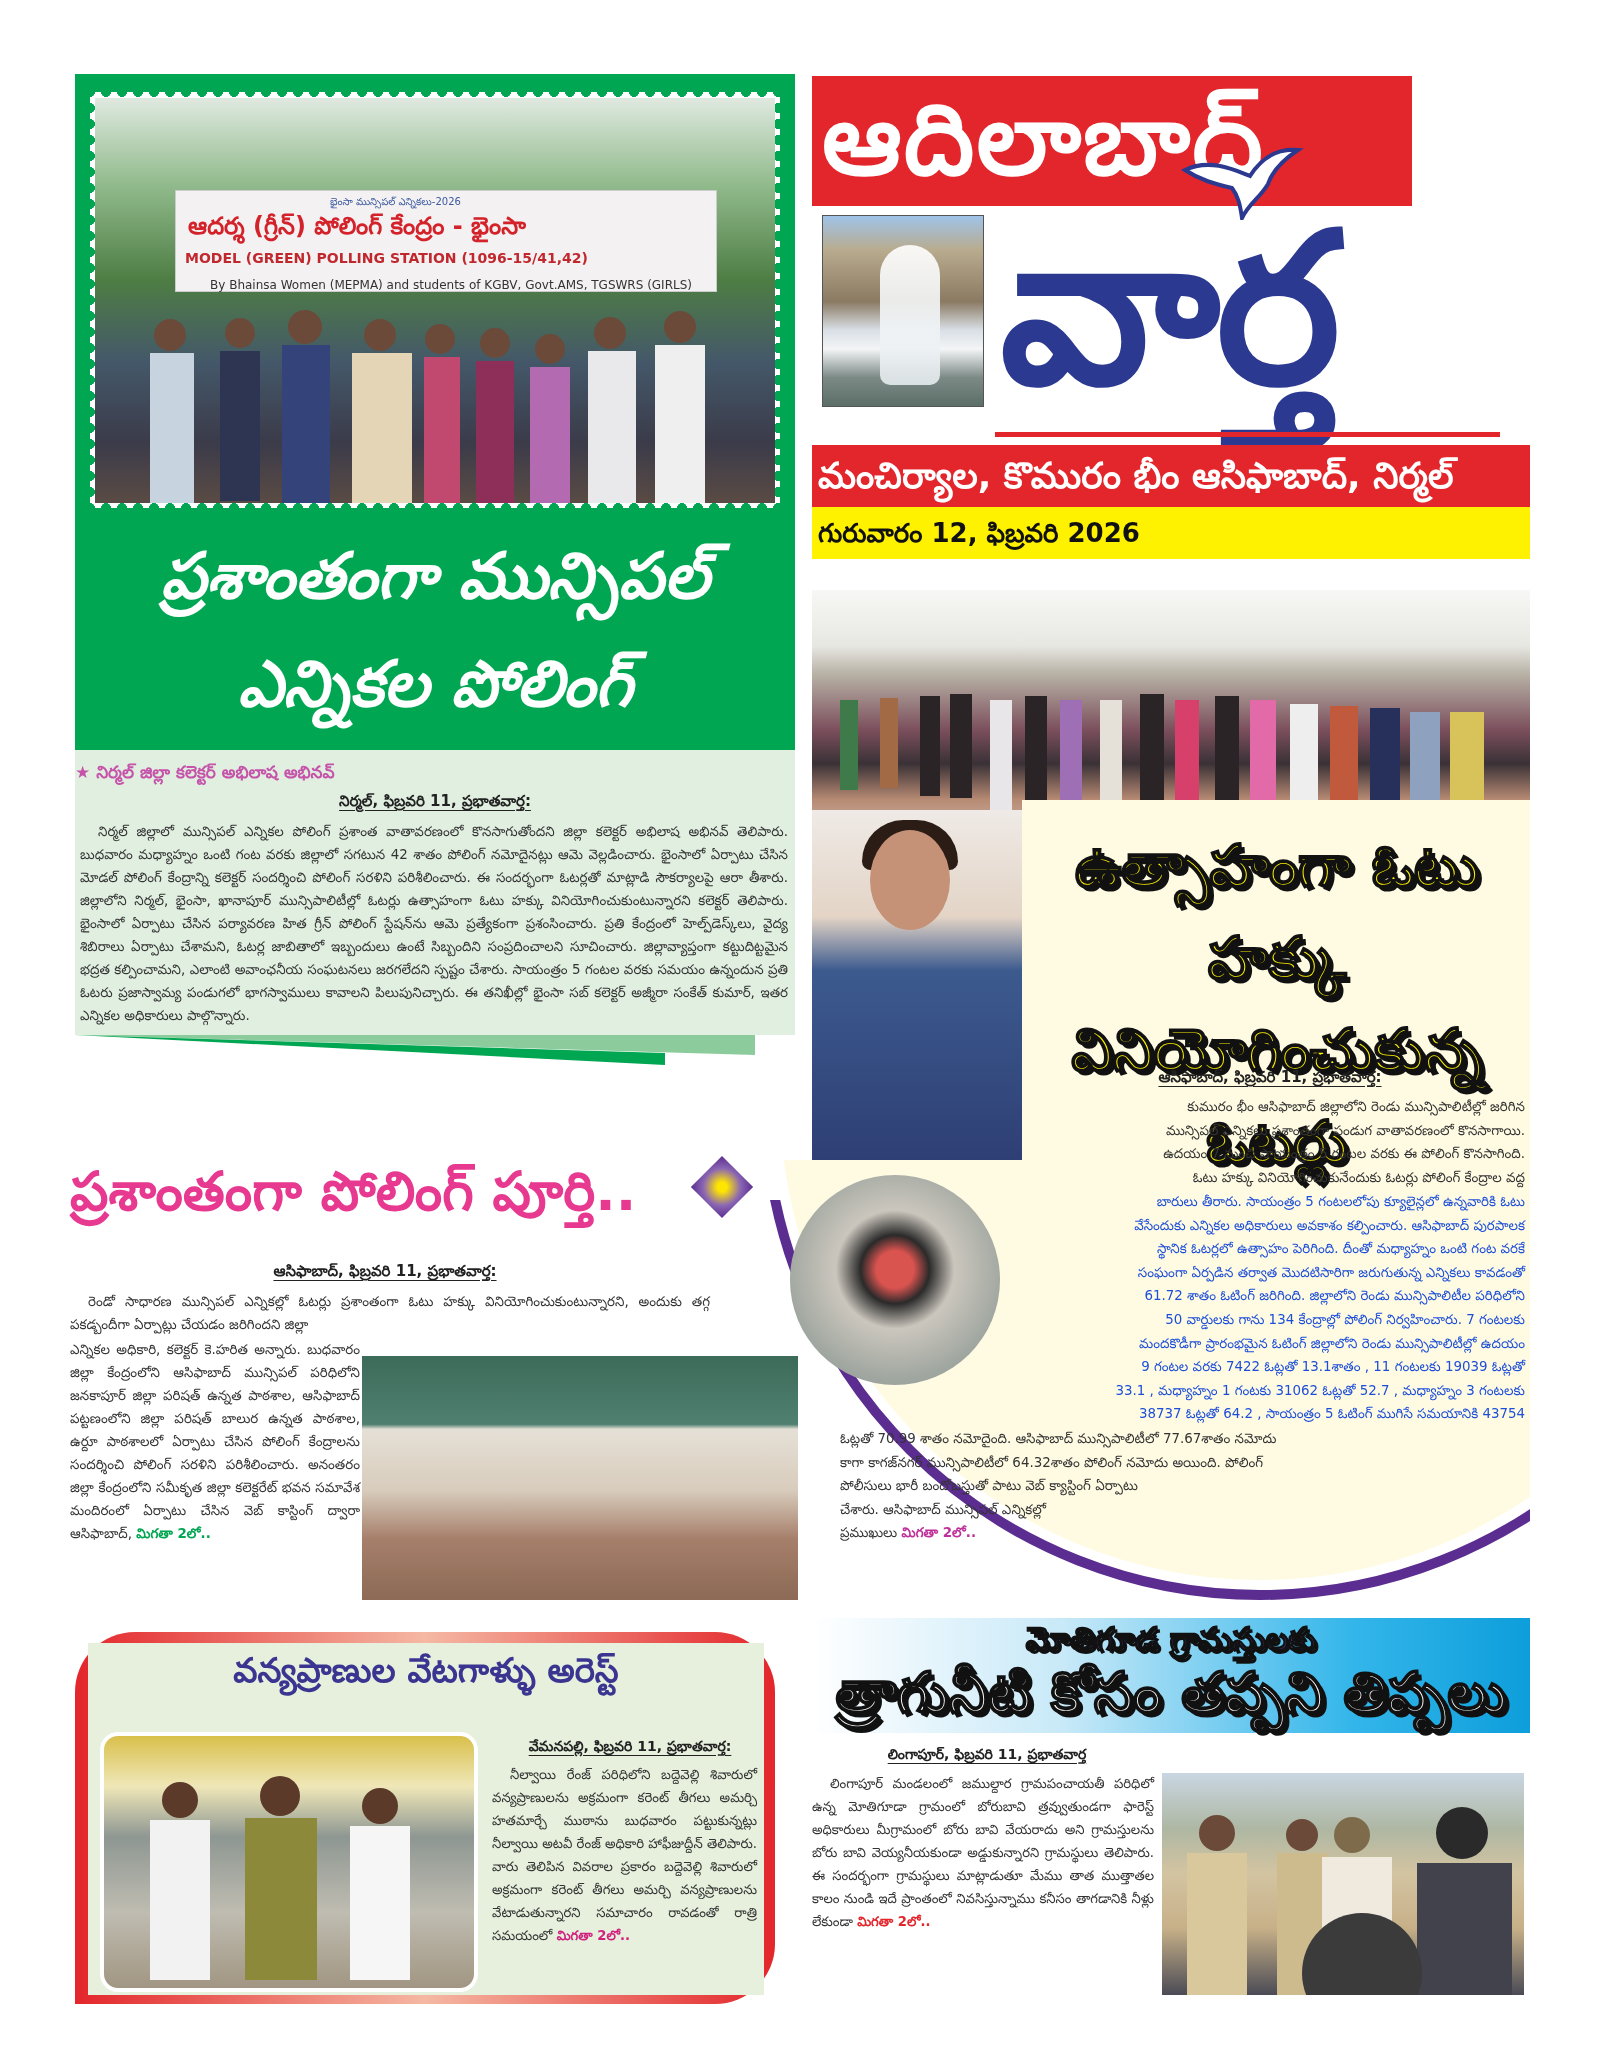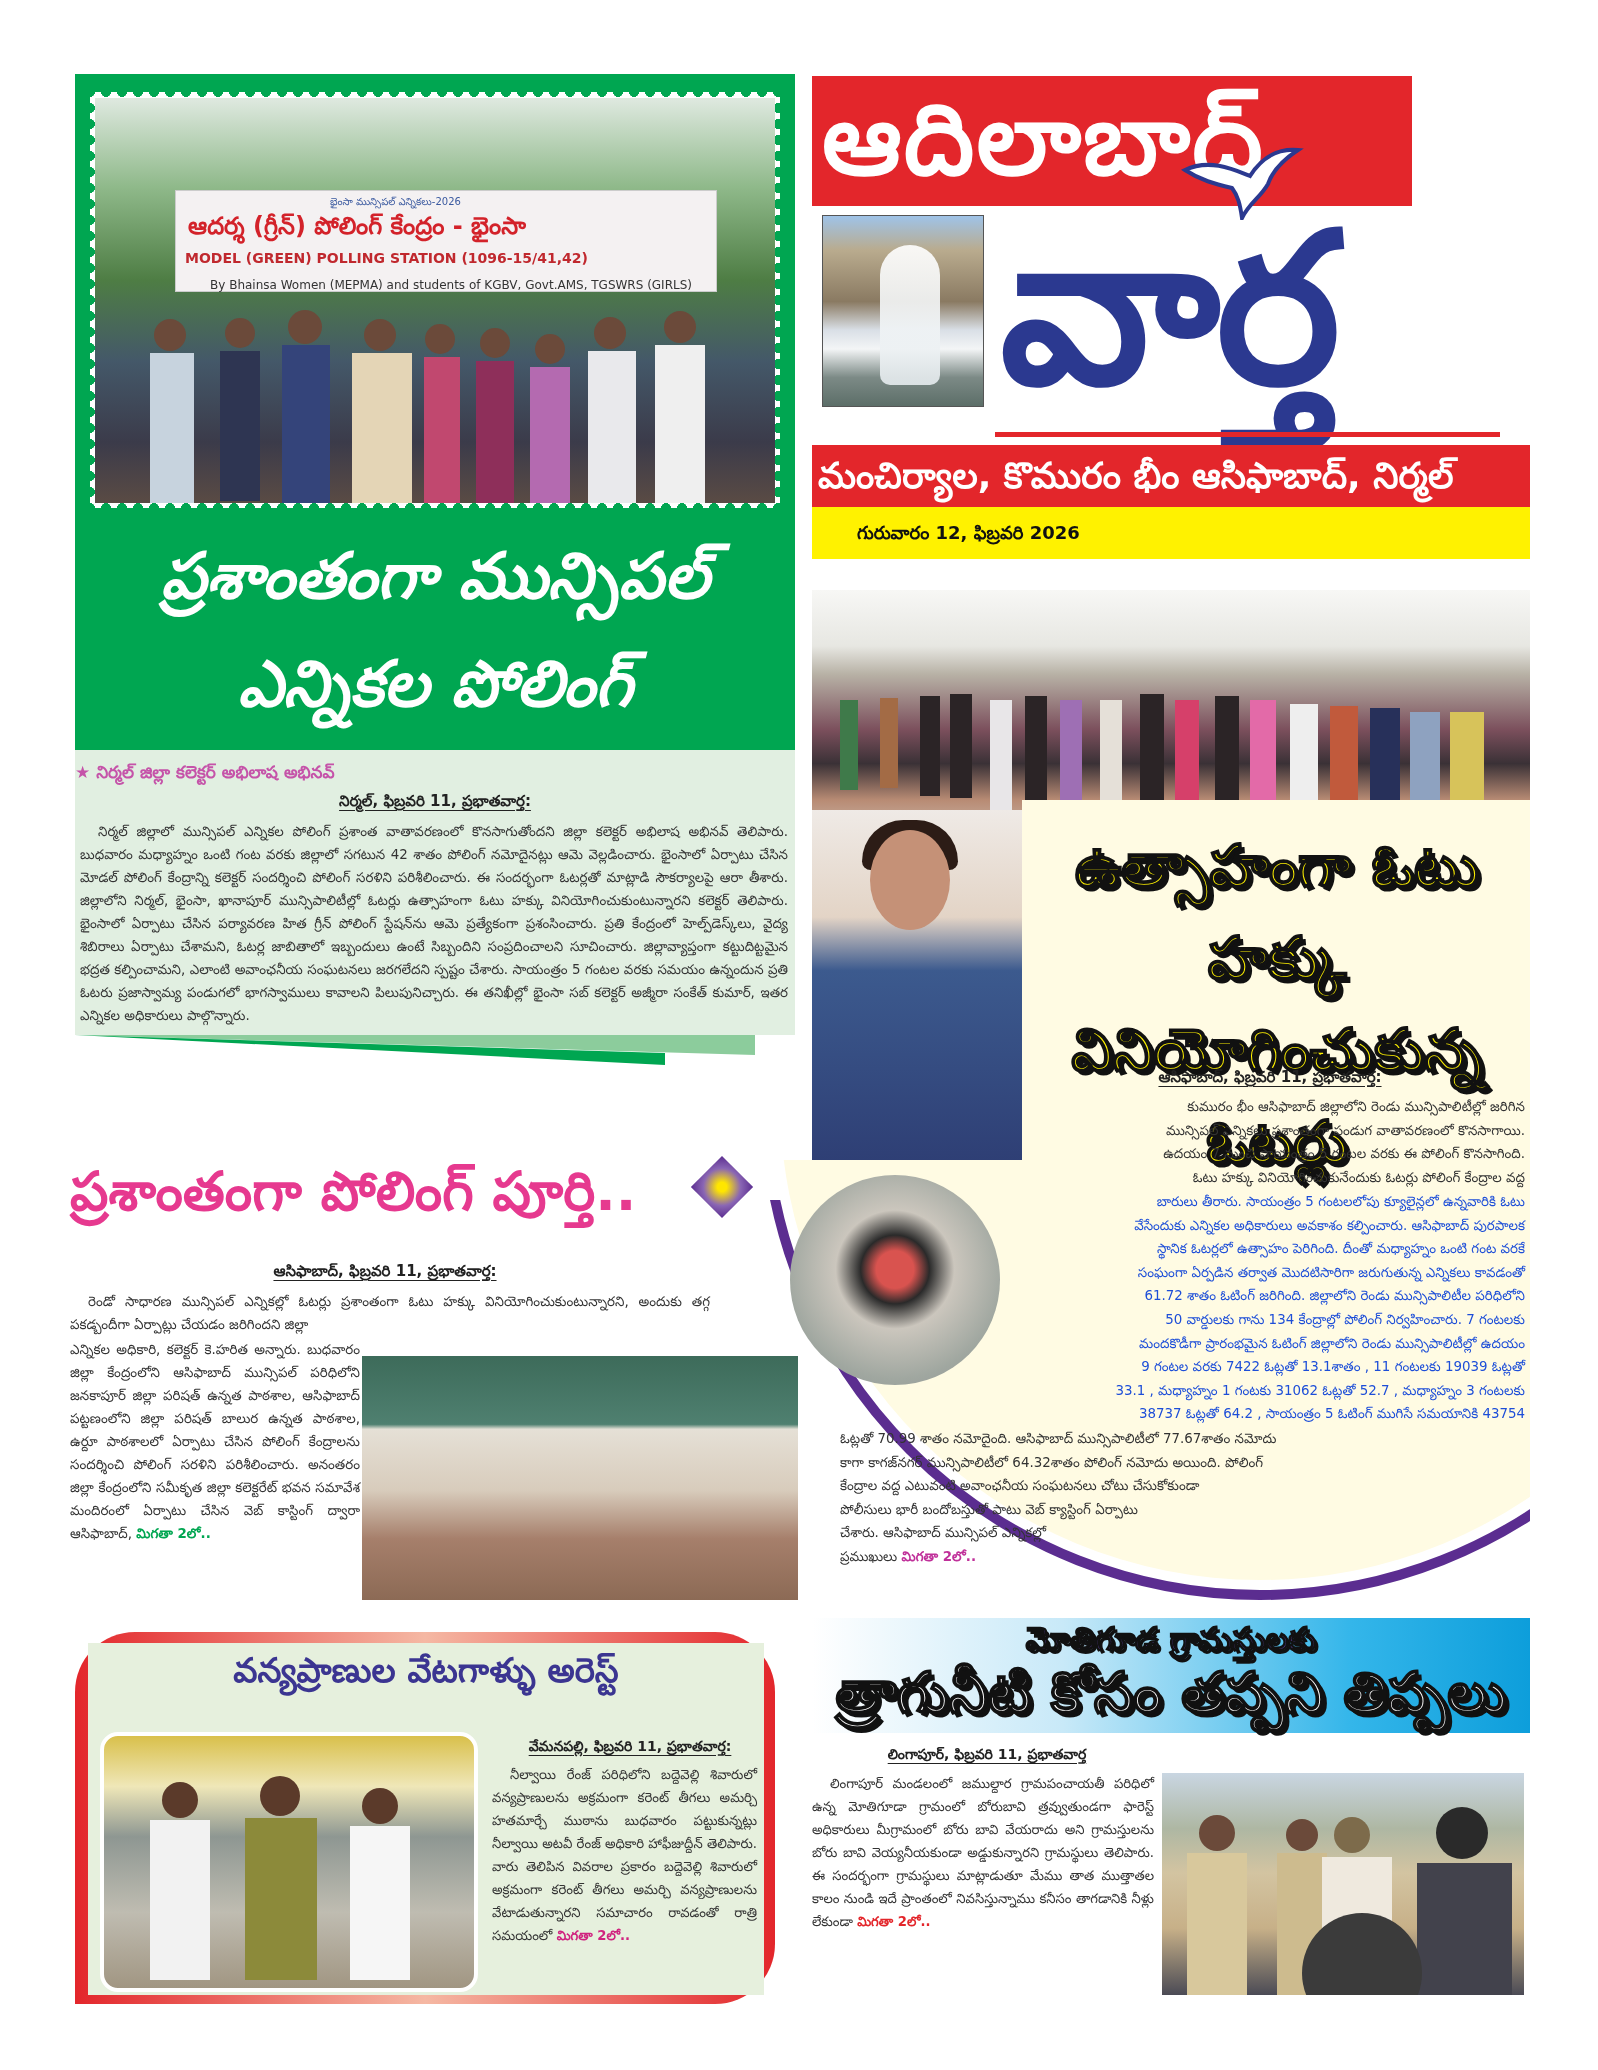--- a/index.html
+++ b/index.html
@@ -9,21 +9,21 @@
   .mast-red{left:812px;top:76px;width:600px;height:130px;background:#e3262b;}
   .mast-title{left:822px;top:80px;font-size:100px;font-weight:bold;color:#fff;letter-spacing:2px;line-height:120px;}
   .dove{left:1180px;top:140px;width:125px;height:80px;}
   .falls{left:822px;top:215px;width:160px;height:190px;background:linear-gradient(180deg,#9fc3e8 0%,#b9ab8e 18%,#8a7a62 45%,#d9dfe6 60%,#f3f5f6 70%,#7c8a86 85%,#5c6e68 100%);border:1px solid #555;}
   .falls-water{left:880px;top:245px;width:60px;height:140px;background:linear-gradient(180deg,#fff,#e6ecef);opacity:.9;border-radius:30px 30px 10px 10px;}
   .vaarta{left:1000px;top:200px;font-size:210px;font-weight:bold;color:#2b3990;line-height:220px;letter-spacing:-4px;}
   .vaarta-line{left:995px;top:432px;width:505px;height:5px;background:#e3262b;}
   .region-band{left:812px;top:445px;width:718px;height:62px;background:#e3262b;}
   .region-text{left:818px;top:448px;font-size:36px;font-weight:bold;color:#fff;line-height:56px;white-space:nowrap;}
   .date-band{left:812px;top:507px;width:718px;height:52px;background:#fff200;}
-  .date-text{left:818px;top:510px;font-size:18px;font-weight:bold;color:#111;line-height:46px;margin-left:39px;}
+  .date-text{left:818px;top:510px;font-size:26px;font-weight:bold;color:#111;line-height:46px;}
   
   .lead-frame{left:75px;top:74px;width:720px;height:440px;background:#00a651;}
   .stamp{left:90px;top:92px;width:690px;height:416px;background:#fff;
          -webkit-mask:radial-gradient(circle 5px at 8px 8px,transparent 98%,#000) -8px -8px/16px 16px;}
   .lead-photo{left:95px;top:98px;width:680px;height:405px;background:linear-gradient(180deg,#dfe9e0 0%,#8fb98a 22%,#4e7d44 45%,#445869 65%,#3b3b4a 85%,#5a4b44 100%);}
   .banner{left:175px;top:190px;width:540px;height:100px;background:#f4f1f2;border:1px solid #ccc;}
   .banner-te{left:188px;top:212px;font-size:24px;font-weight:bold;color:#d3222a;}
   .banner-en{left:185px;top:250px;font-size:14px;font-weight:bold;color:#c0282e;letter-spacing:0;}
   .banner-sub{left:210px;top:278px;font-size:12px;color:#333;}
   .people{left:140px;top:305px;width:600px;height:198px;}
@@ -182,21 +182,20 @@
   <div>61.72 శాతం ఓటింగ్ జరిగింది. జిల్లాలోని రెండు మున్సిపాలిటీల పరిధిలోని</div>
   <div>50 వార్డులకు గాను 134 కేంద్రాల్లో పోలింగ్ నిర్వహించారు. 7 గంటలకు</div>
   <div>మందకొడీగా ప్రారంభమైన ఓటింగ్ జిల్లాలోని రెండు మున్సిపాలిటీల్లో ఉదయం</div>
   <div>9 గంటల వరకు 7422 ఓట్లతో 13.1శాతం , 11 గంటలకు 19039 ఓట్లతో</div>
   <div>33.1 , మధ్యాహ్నం 1 గంటకు 31062 ఓట్లతో 52.7 , మధ్యాహ్నం 3 గంటలకు</div>
   <div>38737 ఓట్లతో 64.2 , సాయంత్రం 5 ఓటింగ్ ముగిసే సమయానికి 43754</div>
 </div>
 <div class="abs" style="left:840px;top:1427px;width:660px;font-size:13.4px;line-height:23.6px;color:#333;text-align:left;">
   <div>ఓట్లతో 70.99 శాతం నమోదైంది. ఆసిఫాబాద్ మున్సిపాలిటీలో 77.67శాతం నమోదు</div>
   <div>కాగా కాగజ్‌నగర్ మున్సిపాలిటీలో 64.32శాతం పోలింగ్ నమోదు అయింది. పోలింగ్</div>
-  <div>కేంద్రాల వద్ద ఎటువంటి అవాంఛనీయ సంఘటనలు చోటు చేసుకోకుండా</div>
   <div>పోలీసులు భారీ బందోబస్తుతో పాటు వెబ్ క్యాస్టింగ్ ఏర్పాటు</div>
   <div>చేశారు. ఆసిఫాబాద్ మున్సిపల్ ఎన్నికల్లో</div>
   <div>
     <span>ప్రముఖులు</span>
     <span class="more" style="color:#c0309a;">మిగతా 2లో..</span>
   </div>
 </div>
 
 <div class="abs wild-frame"></div>
 <div class="abs wild-inner"></div>

